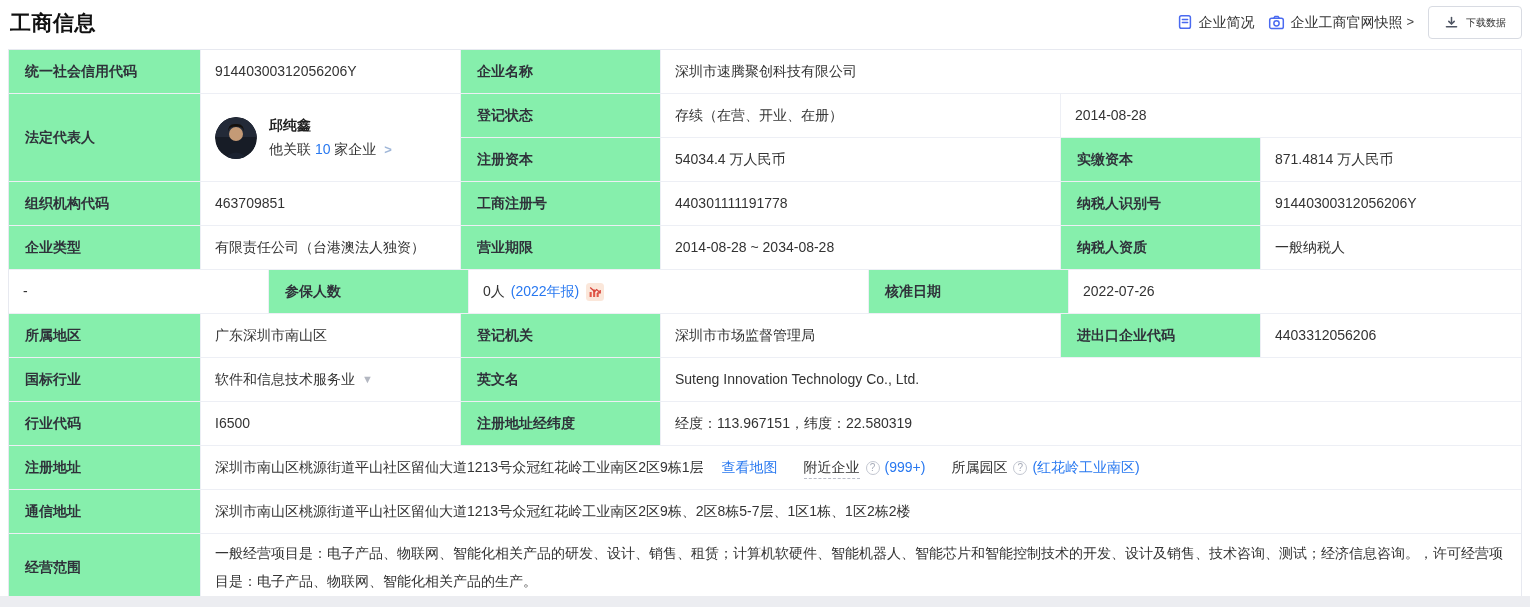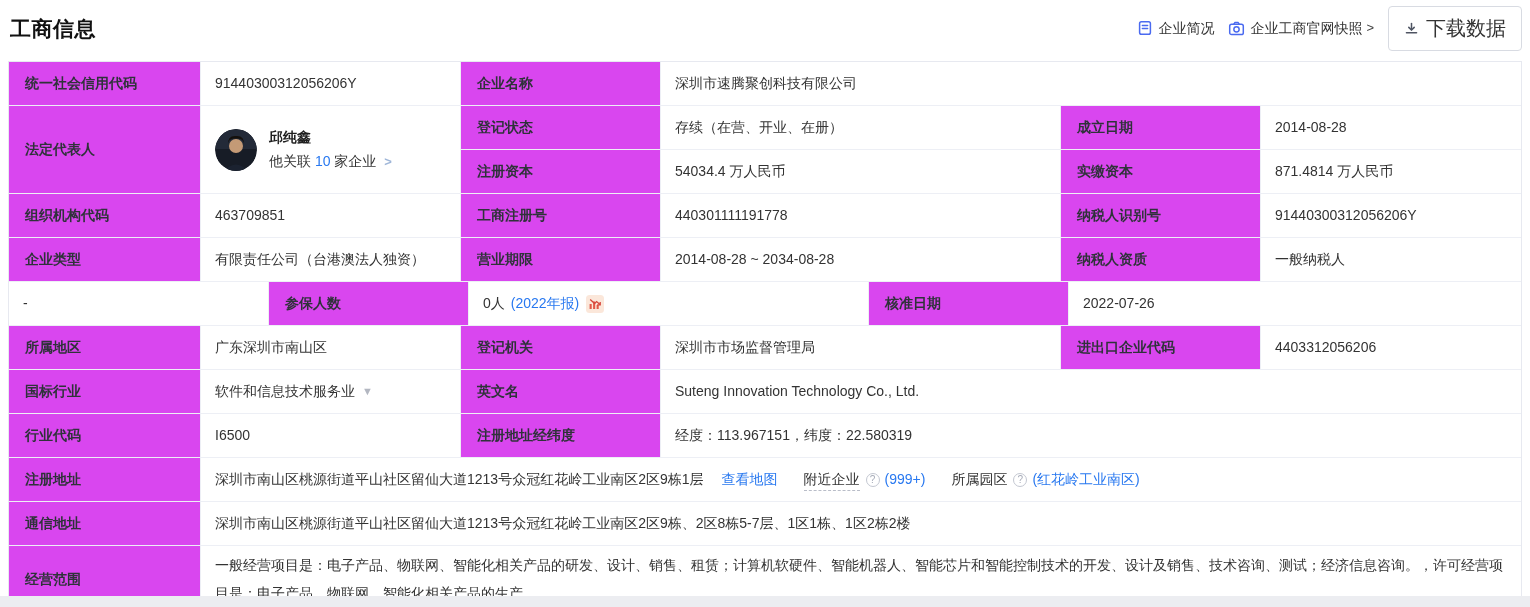--- a/index.html
+++ b/index.html
@@ -10,30 +10,30 @@
     font-family: "Liberation Sans", "DejaVu Sans", sans-serif;
     font-size: 14px; color: #333;
   }
   .topbar { display:flex; justify-content:space-between; align-items:center; padding: 6px 8px 8px 10px; }
   .page-title { font-size: 21px; font-weight: 700; color:#111; letter-spacing: .5px; }
   .actions { display:flex; align-items:center; gap: 14px; }
   .action-link { display:flex; align-items:flex-start; gap:5px; color:#333; cursor:pointer; }
   .action-link svg { flex:0 0 auto; }
   .snap-arrow { color:#444; font-size:13px; margin-left:-1px; }
   .download-btn { display:flex; align-items:center; gap:7px; background:#fff; border:1px solid #d8dbe2;
-    border-radius:4px; padding: 8px 15px; font-size:20px; color:#333; cursor:pointer;
+    border-radius:4px; padding: 8px 15px; font-size:10px; color:#333; cursor:pointer;
     font-family:inherit; }
   
   .info-table { margin: 2px 8px 0 8px; border: 1px solid #e7e9f0; }
   .row { display:flex; border-bottom: 1px solid #edeff5; }
   .row:last-child { border-bottom: none; }
   .cell { display:flex; align-items:center; padding: 10px 14px; border-right: 1px solid #edeff5;
     min-height: 43px; line-height: 21px; }
   .row > .cell:last-child, .sub-row > .cell:last-child { border-right: none; }
-  .label { background: #d946ef; font-weight: 600; color:#2f323a; padding-left: 16px; }
+  .label { background: #86efac; font-weight: 600; color:#2f323a; padding-left: 16px; }
   .w-l1 { width: 192px; } .w-v1 { width: 260px; }
   .w-l2 { width: 200px; } .w-v2 { width: 400px; }
   .w-l3 { width: 200px; } .grow { flex: 1; }
   .sub-rows { display:flex; flex-direction:column; flex:1; }
   .sub-row { display:flex; flex:1; }
   .sub-row:first-child { border-bottom: 1px solid #edeff5; }
   
   .rep-wrap { gap: 12px; }
   .avatar { width:42px; height:42px; border-radius:50%; overflow:hidden; flex:0 0 auto; cursor:pointer; }
   .rep-name { font-weight:700; color:#1f1f1f; cursor:pointer; }
@@ -125,21 +125,20 @@
           <a class="lnk">10</a>
           <span>家企业</span>
           <span class="chev">&gt;</span>
         </div>
       </div>
     </div>
     <div class="sub-rows">
       <div class="sub-row">
         <div class="cell label w-l2">登记状态</div>
         <div class="cell value w-v2">存续（在营、开业、在册）</div>
-        <div class="cell label w-l3">成立日期</div>
         <div class="cell value grow">2014-08-28</div>
       </div>
       <div class="sub-row">
         <div class="cell label w-l2">注册资本</div>
         <div class="cell value w-v2">54034.4 万人民币</div>
         <div class="cell label w-l3">实缴资本</div>
         <div class="cell value grow">871.4814 万人民币</div>
       </div>
     </div>
   </div>

